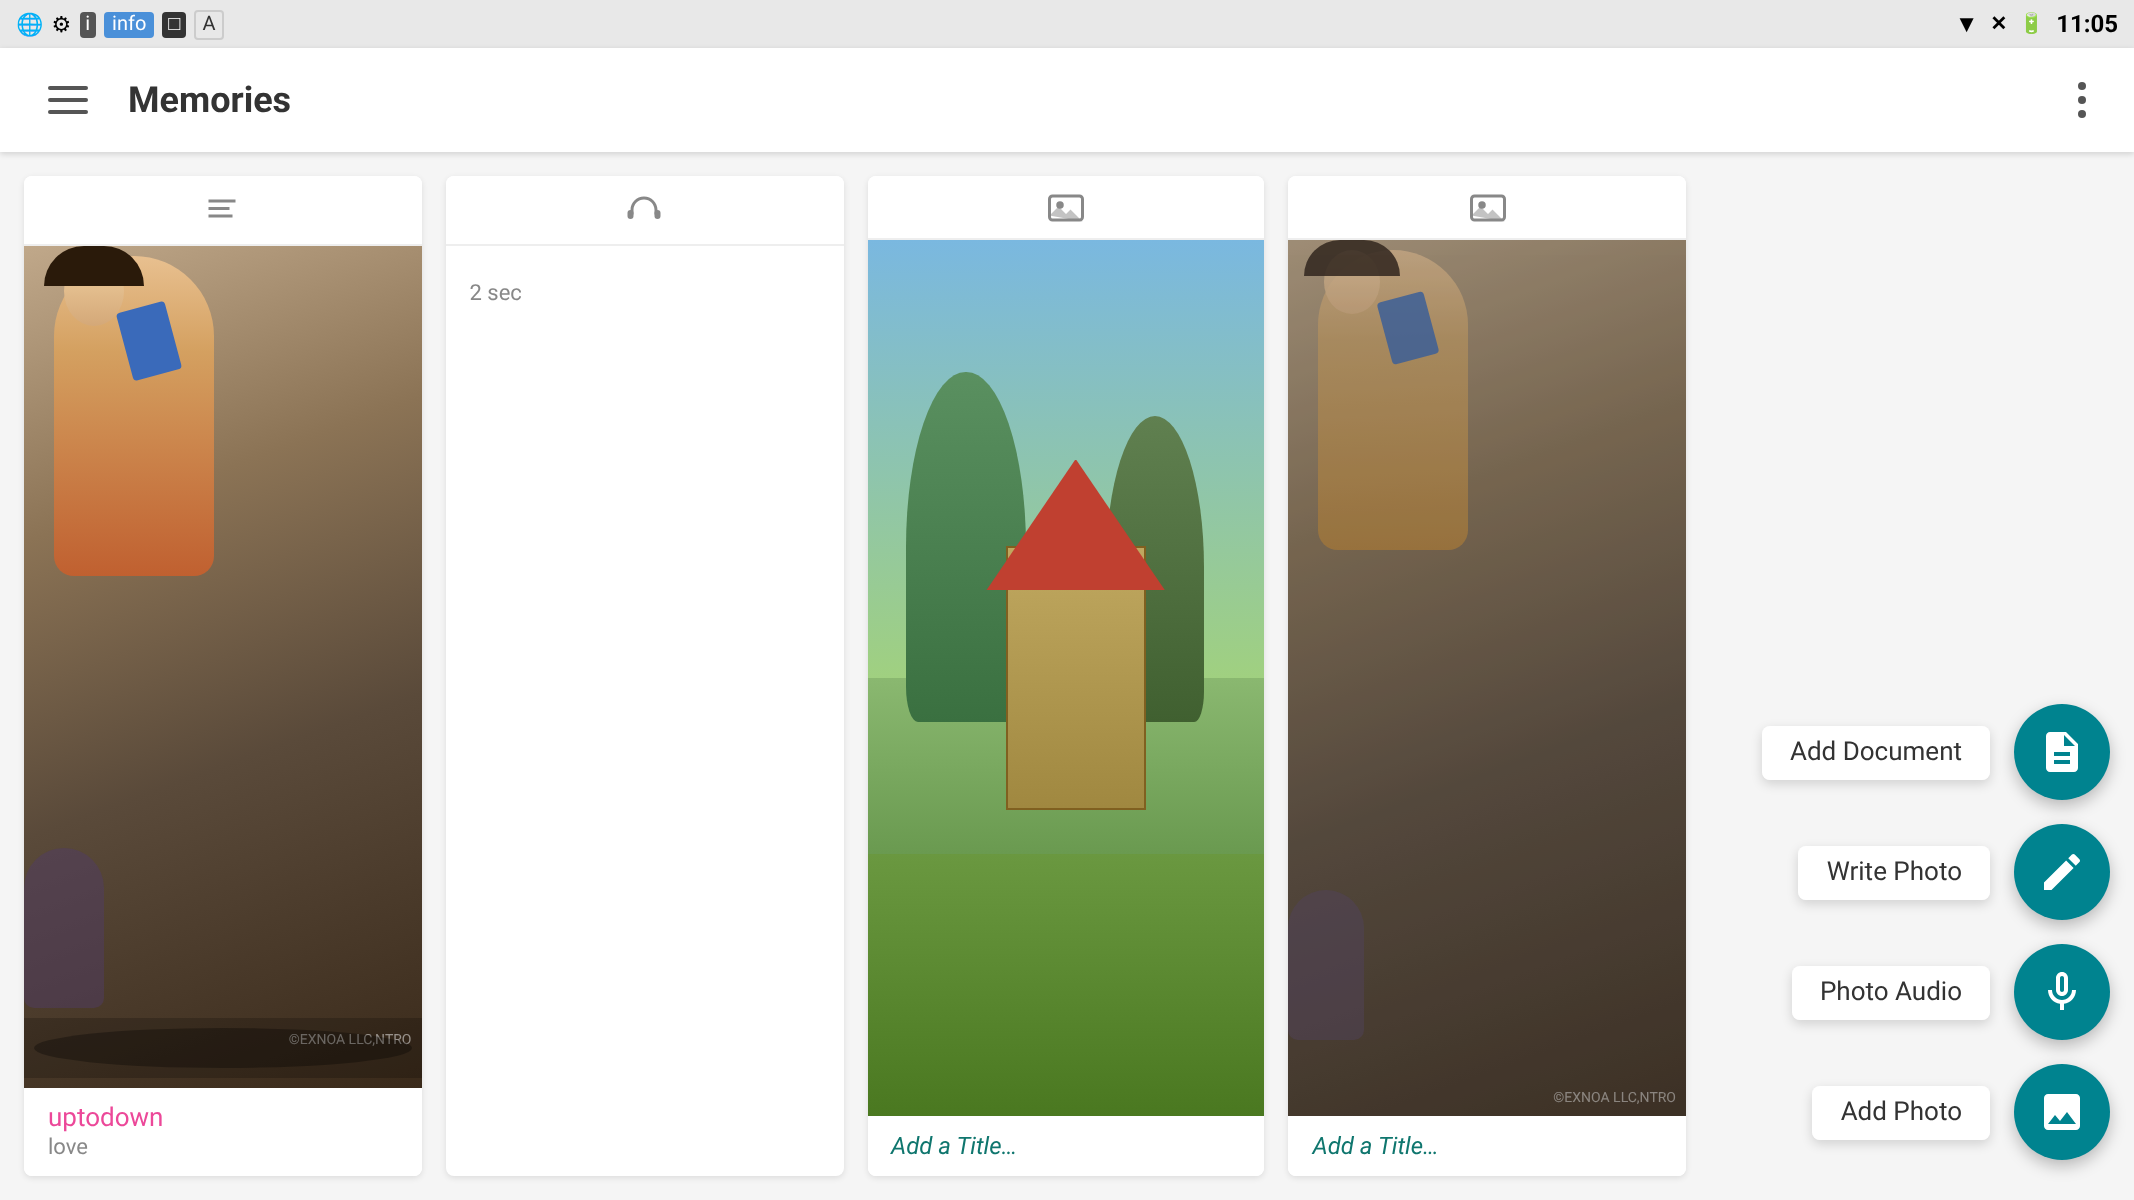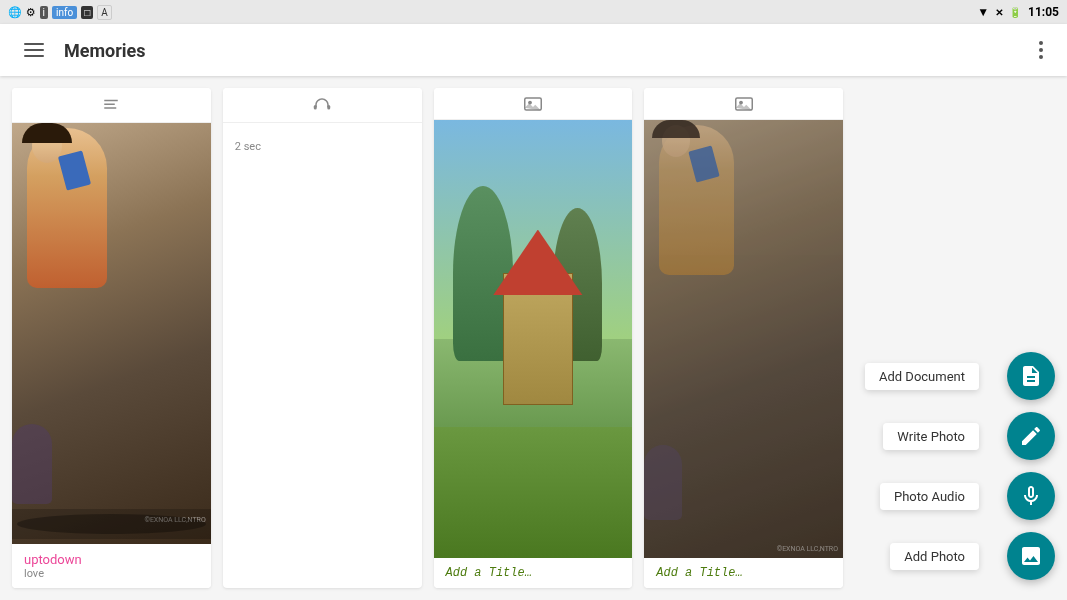--- a/index.html
+++ b/index.html
@@ -201,40 +201,39 @@
       font-size: 13px;
       color: #ec4899;
       font-weight: 400;
     }
     .card-subtitle-text {
       font-size: 11px;
       color: #888;
     }
     .card-add-title {
       font-size: 12px;
-      color: #4d7c0f;
+      color: #0f766e;
       font-style: italic;
-      font-family: Liberation Mono, monospace;
     }
 
     
     .fab-area {
       display: flex;
       flex-direction: column;
       justify-content: flex-end;
       align-items: flex-end;
       gap: 12px;
       padding-bottom: 8px;
       min-width: 200px;
     }
 
     .fab-item {
       display: flex;
       align-items: center;
-      gap: 28px;
+      gap: 12px;
     }
 
     .fab-label {
       background: rgba(255,255,255,0.95);
       padding: 6px 14px;
       border-radius: 4px;
       font-size: 13px;
       color: #333;
       box-shadow: 0 2px 6px rgba(0,0,0,0.15);
       white-space: nowrap;

